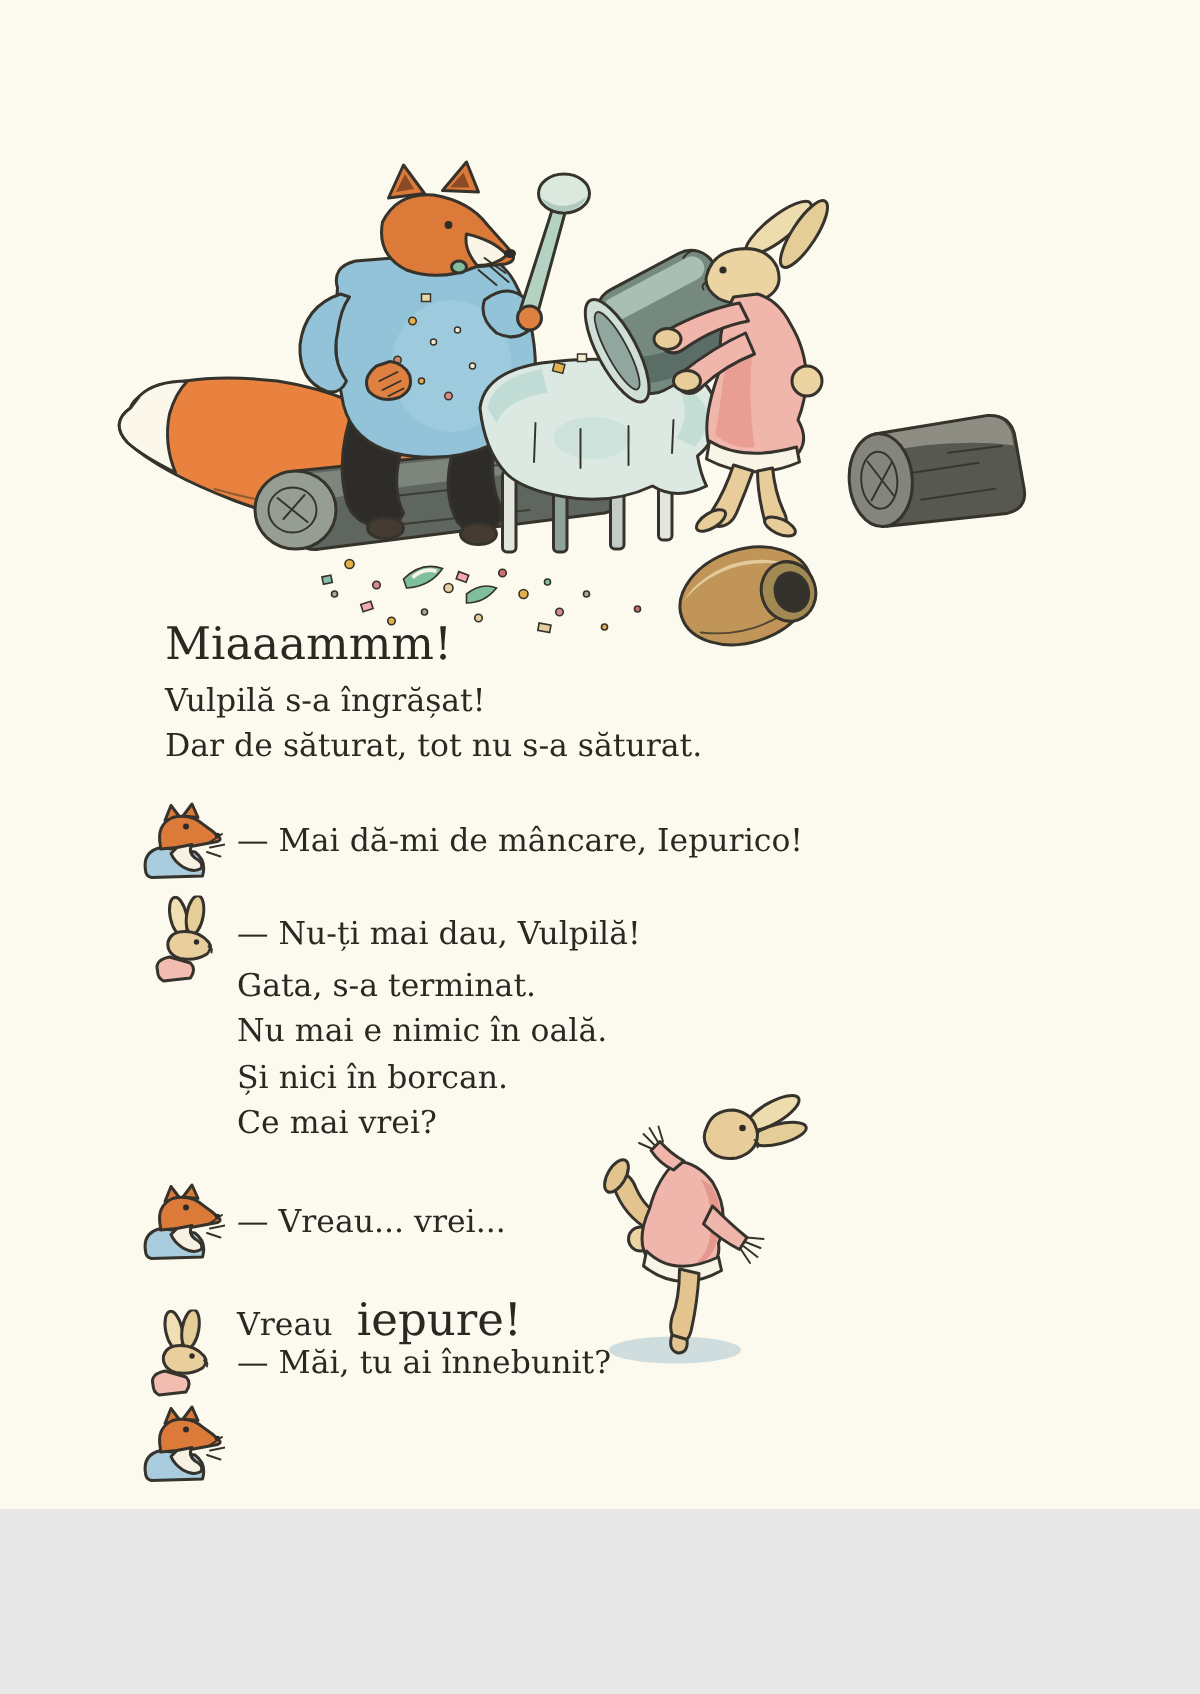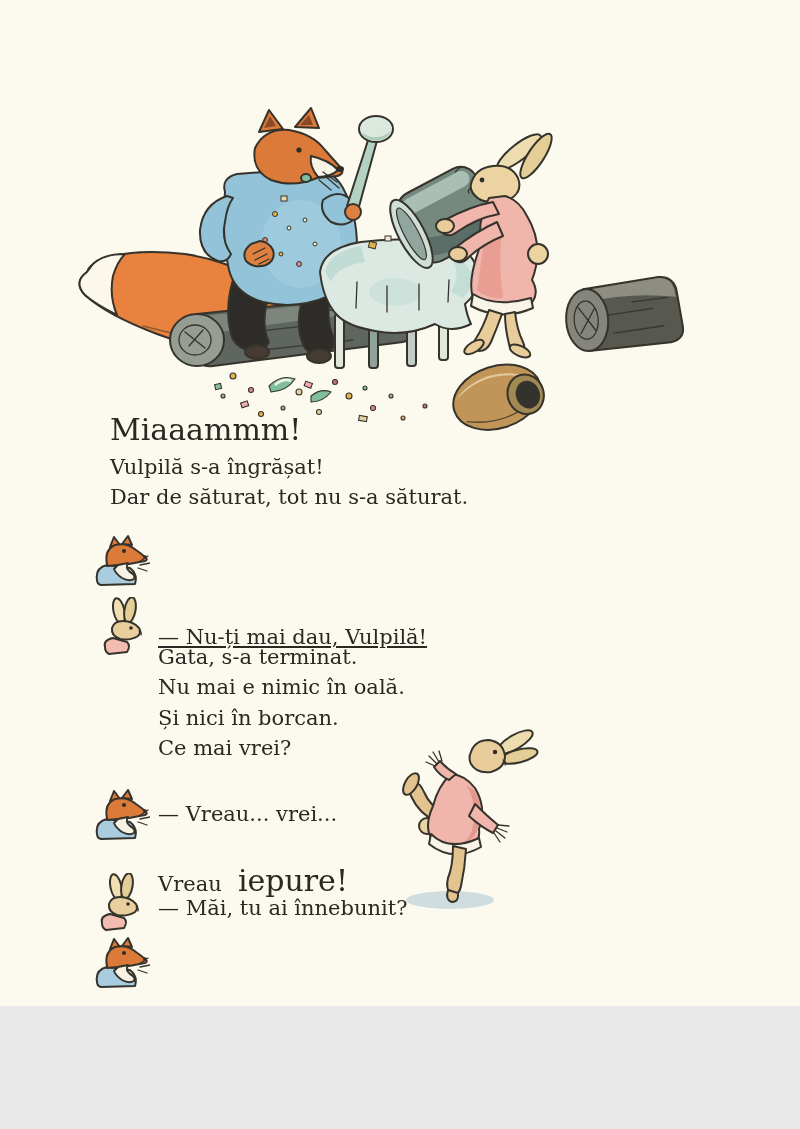--- a/index.html
+++ b/index.html
@@ -12,21 +12,21 @@
     overflow:hidden;
     font-family:"DejaVu Serif","Liberation Serif",serif;
     color:#2A2822;
   }
   .abs { position:absolute; }
   .txt { font-size:21px; line-height:30px; white-space:nowrap; }
   .intro-1 { left:110px; top:412px; font-size:30px; line-height:36px; }
   .intro-2 { left:110px; top:452px; }
   .intro-3 { left:110px; top:482px; }
   .d-fox1   { left:158px; top:545px; }
-  .d-rab1a  { left:158px; top:622px;text-decoration:underline; }
+  .d-rab1a  { left:158px; top:607px; }
   .d-rab1b  { left:158px; top:642px; }
   .d-rab1c  { left:158px; top:672px; }
   .d-rab1d  { left:158px; top:703px; }
   .d-rab1e  { left:158px; top:733px; }
   .d-fox2a  { left:158px; top:799px; }
   .d-fox2b  { left:158px; top:826px; font-size:30px; line-height:38px;margin-top:36px; }
   .d-fox2b .normal { font-size:21px; }
   .d-rab2   { left:158px; top:893px; }
   .d-fox3   { left:158px; top:950px; }
   .page-num { left:110px; top:1032px; font-size:23px; }
@@ -208,20 +208,21 @@
   <svg class="abs av-fox1" width="58" height="52" viewBox="0 0 58 52">
     <path class="ln" d="M5,46 Q3,34 15,31 L38,34 Q46,40 43,50 L9,51 Q5,50 5,46 Z" fill="#A9CDDF" stroke-width="1.6"></path>
     <path class="ln" d="M18,13 L22,3 L28,11 Z" fill="#DC7A3A" stroke-width="1.5"></path>
     <path class="ln" d="M30,10 L36,2 L40,11 Z" fill="#DC7A3A" stroke-width="1.5"></path>
     <path class="ln" d="M15,30 Q12,16 23,11 Q35,8 44,16 Q50,20 54,24 Q56,26 53,27 L37,30 L15,32 Z" fill="#DC7A3A" stroke-width="1.6"></path>
     <path class="ln" d="M36,29 Q33,34 38,38 Q44,41 42,45 Q37,48 30,44 Q24,40 22,35 L26,31 Z" fill="#F6F1E2" stroke-width="1.6"></path>
     <circle cx="32" cy="17" r="2" fill="#2E2C28"></circle>
     <circle cx="53" cy="23" r="1.8" fill="#2E2C28"></circle>
     <path class="thin" d="M47,28 L56,22 M48,31 L58,29 M46,34 L55,37"></path>
   </svg>
+  <div class="abs d-fox1 txt">— Mai dă-mi de mâncare, Iepurico!</div>
 
   <svg class="abs av-rab1" width="46" height="60" viewBox="0 0 46 60">
     <ellipse class="ln" transform="rotate(-12 19 14)" cx="19" cy="14" rx="5.5" ry="13" fill="#EFDFB2" stroke-width="1.5"></ellipse>
     <ellipse class="ln" transform="rotate(10 30 13)" cx="30" cy="13" rx="5.5" ry="13" fill="#E4CD96" stroke-width="1.5"></ellipse>
     <path class="ln" d="M12,31 Q14,24 23,24 Q33,24 39,31 Q42,35 38,39 Q30,44 20,42 Q11,39 12,31 Z" fill="#E9CF9E" stroke-width="1.6"></path>
     <circle cx="31" cy="31" r="1.8" fill="#2E2C28"></circle>
     <path class="thin" d="M39,34 Q42,35 41,38"></path>
     <path class="ln" d="M5,50 Q3,43 13,41 L27,45 Q31,49 27,55 L9,57 Q5,55 5,50 Z" fill="#F3BCB1" stroke-width="1.5"></path>
   </svg>
   <div class="abs d-rab1a txt">— Nu-ți mai dau, Vulpilă!</div>

